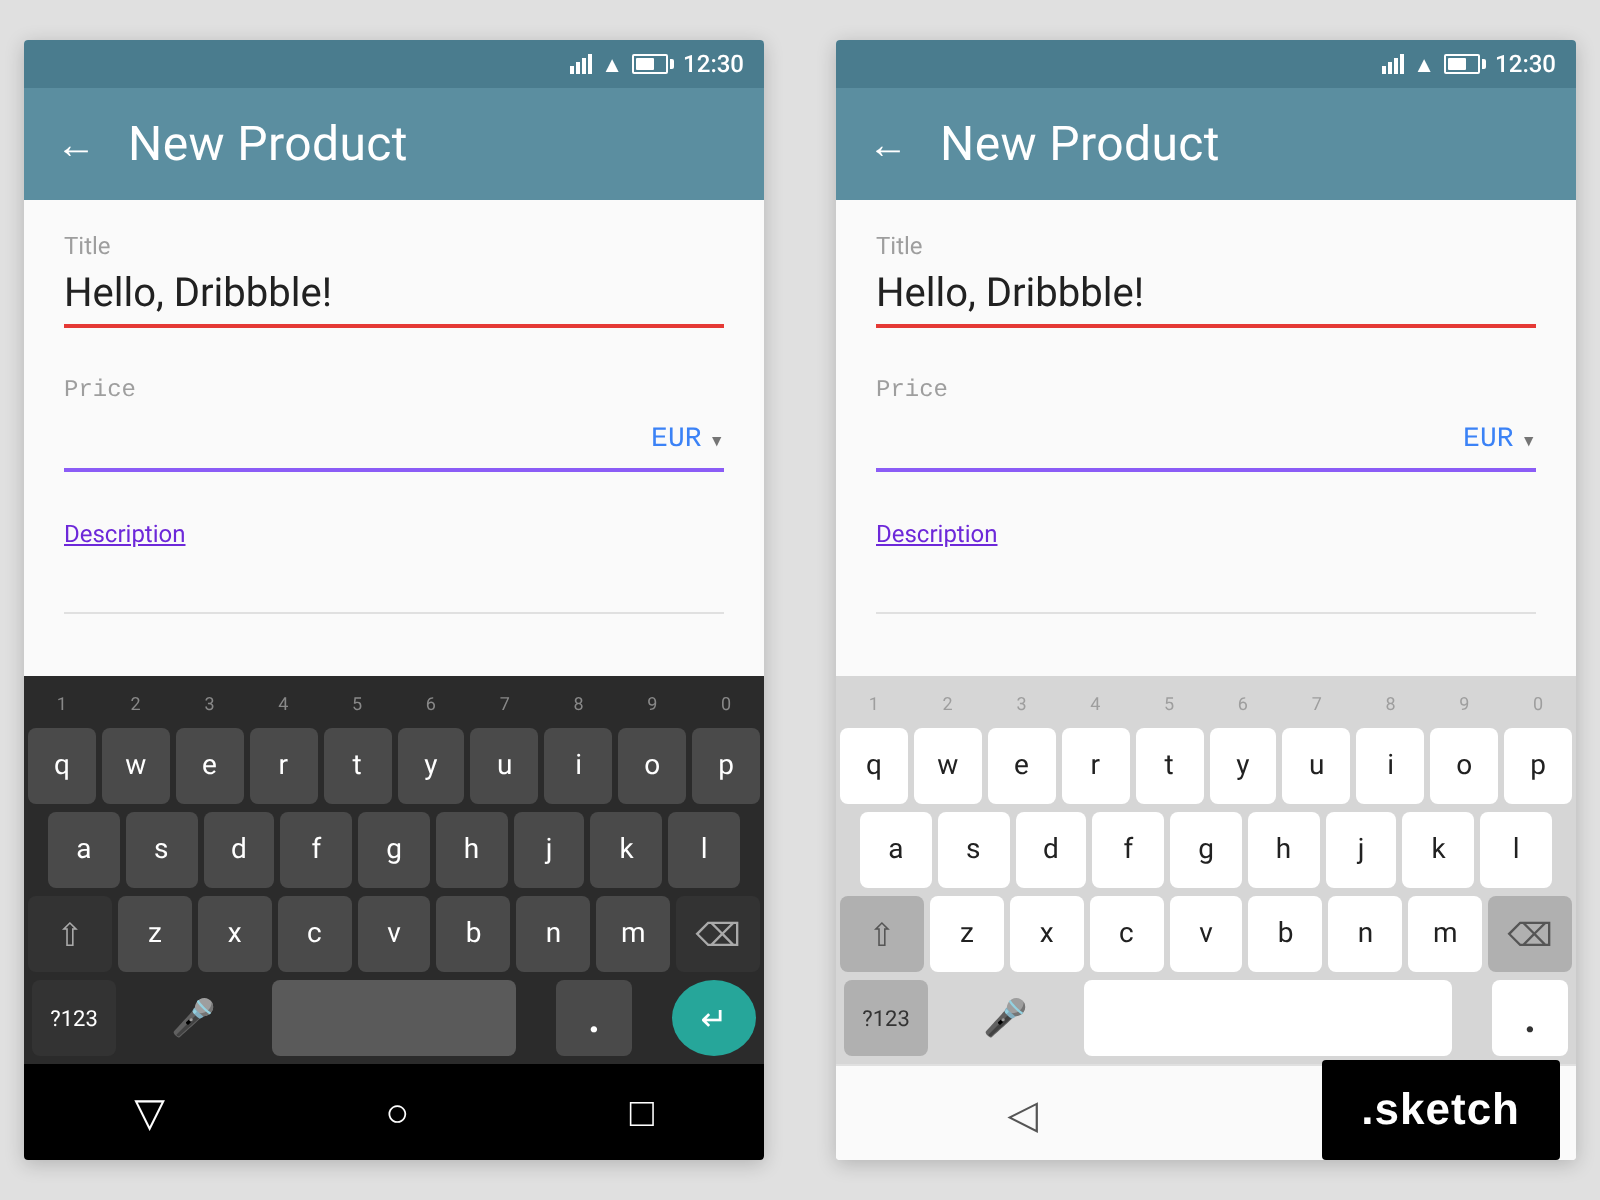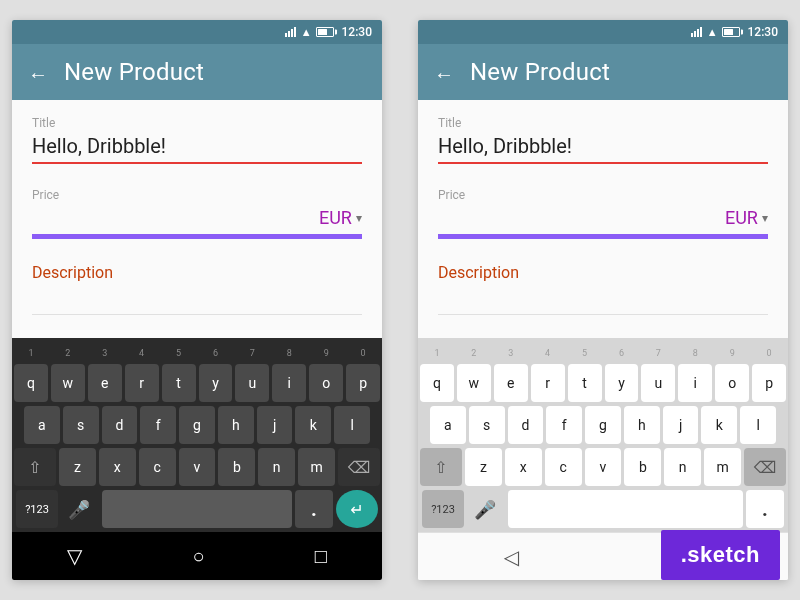--- a/index.html
+++ b/index.html
@@ -127,21 +127,22 @@
       display: block;
       width: 100%;
     }
     .price-row {
       display: flex;
       align-items: flex-end;
       gap: 8px;
       margin-top: 16px;
       margin-bottom: 8px;
       padding-bottom: 4px;
-      border-bottom: 5px solid #8b5cf6;
+      border-bottom: 2px solid #8b5cf6;
+      font-family: Liberation Mono, monospace;
     }
     .price-input {
       flex: 1;
     }
     .price-label {
       font-size: 12px;
       color: #9e9e9e;
       margin-bottom: 4px;
     }
     .price-value {
@@ -149,36 +150,37 @@
       color: #212121;
       height: 24px;
     }
     .currency-select {
       display: flex;
       align-items: center;
       gap: 4px;
       padding-bottom: 2px;
     }
     .currency-text {
-      font-size: 18px;
-      color: #a21caf;
+      font-size: 14px;
+      color: #3b82f6;
     }
     .dropdown-arrow {
       font-size: 12px;
       color: #757575;
     }
     .desc-group {
       margin-top: 16px;
       padding-bottom: 4px;
       border-bottom: 1px solid #e0e0e0;
     }
     .desc-label {
-      font-size: 16px;
-      color: #c2410c;
+      font-size: 12px;
+      color: #6d28d9;
       margin-bottom: 4px;
+      text-decoration: underline;
     }
     .desc-value {
       font-size: 16px;
       color: #212121;
       height: 24px;
     }
     
     .keyboard-dark {
       background: #2b2b2b;
       padding: 4px 2px;
@@ -227,21 +229,21 @@
       color: #888;
     }
     .numbers-row {
       display: flex;
       justify-content: center;
       gap: 3px;
       margin-bottom: 0;
     }
     .bottom-row {
       display: flex;
-      gap: 3px;
+      gap: 20px;
       align-items: flex-start;
       padding: 0 2px;
     }
     .spacebar-dark {
       flex: 1;
       height: 38px;
       background: #5a5a5a;
       border-radius: 4px;
     }
     .spacebar-light {
@@ -391,21 +393,21 @@
     }
     .nav-icon-light {
       color: #555;
       font-size: 20px;
     }
     
     .sketch-badge {
       position: absolute;
       bottom: 20px;
       right: 20px;
-      background: #6d28d9;
+      background: #000000;
       color: white;
       font-size: 22px;
       font-weight: 700;
       padding: 12px 20px;
       border-radius: 2px;
       font-family: Arial, sans-serif;
       letter-spacing: 0.5px;
     }
     .outer-wrap {
       position: relative;

